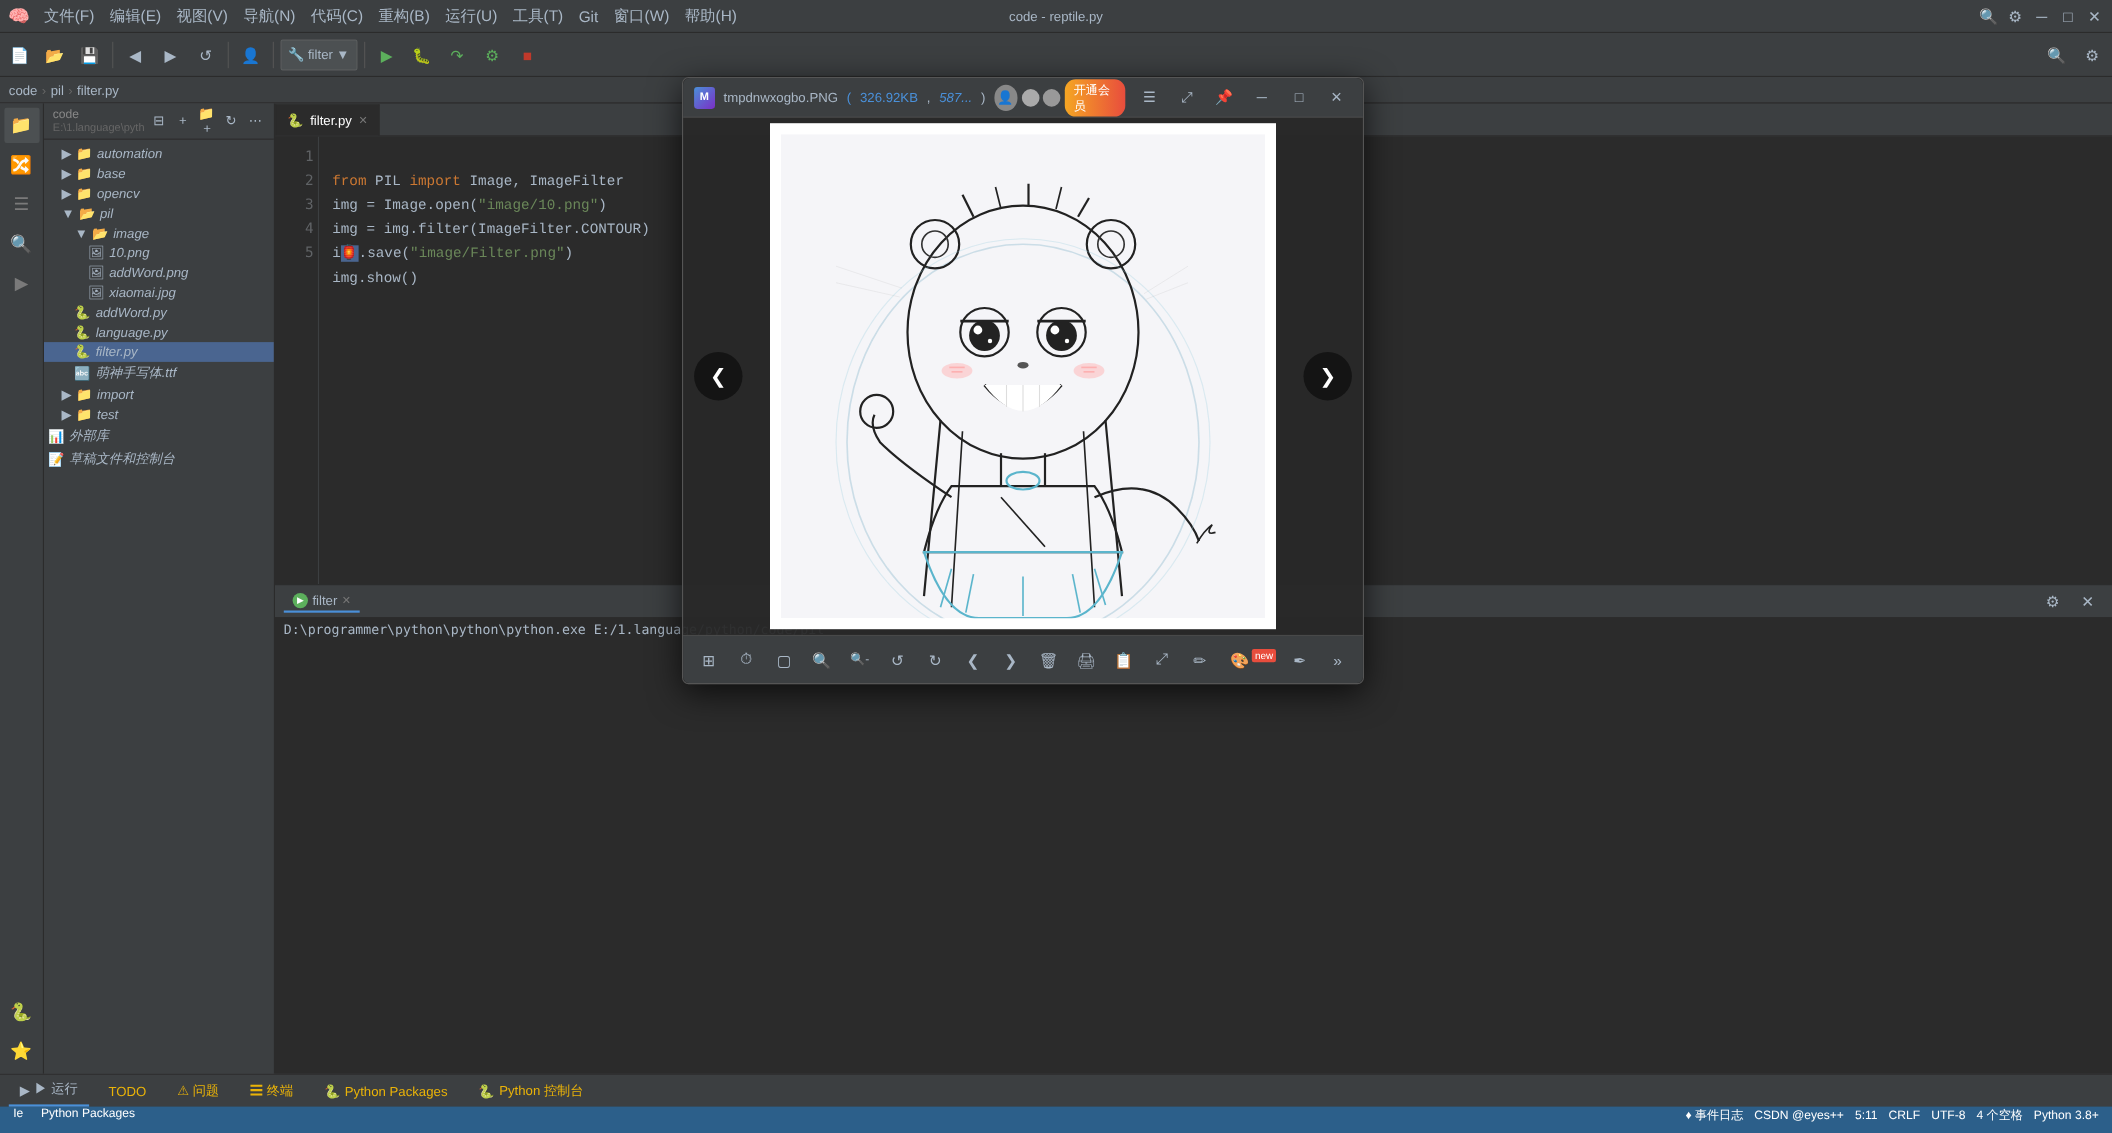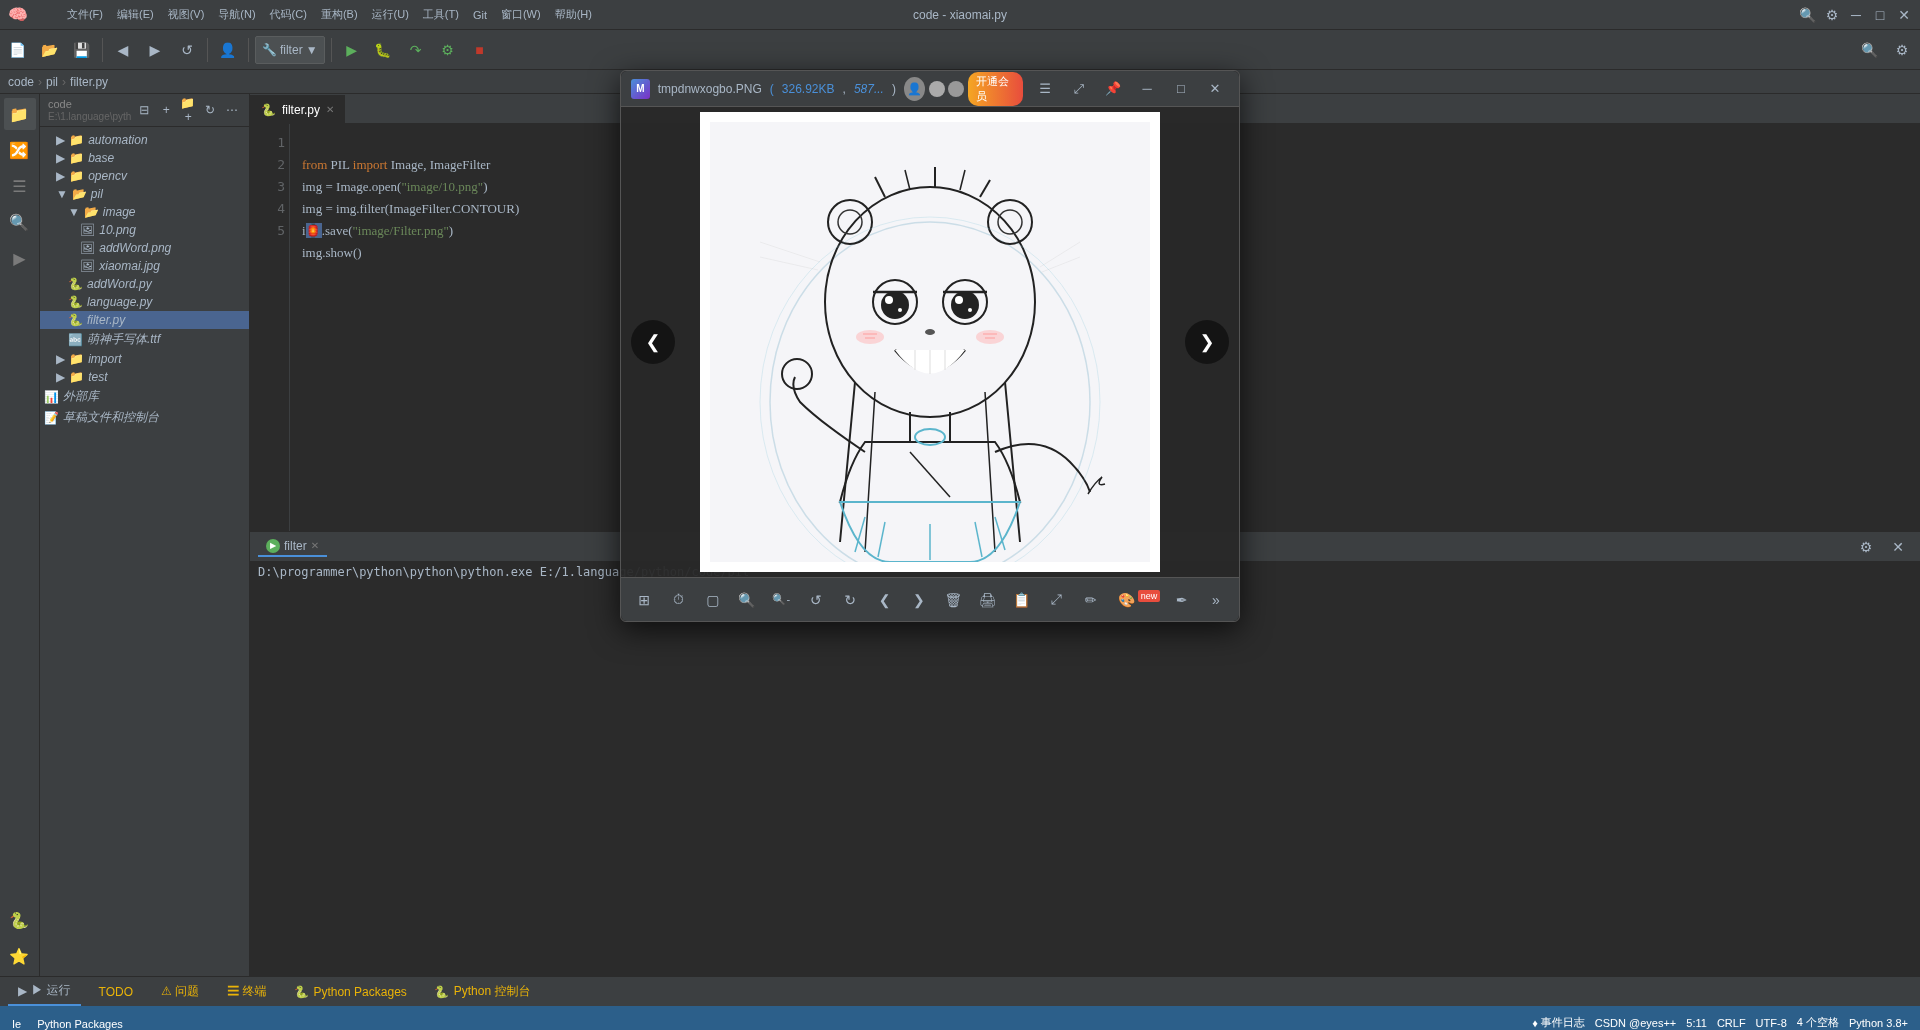--- a/index.html
+++ b/index.html
@@ -27,22 +27,21 @@
     }
     #title-bar-left {
       display: flex;
       align-items: center;
       gap: 6px;
     }
     #menu-bar {
       display: flex;
       align-items: center;
       gap: 2px;
-      font-size: 11px;
-      margin-left: 27px;
+      font-size: 14px;
     }
     .menu-item {
       padding: 2px 6px;
       cursor: pointer;
       color: #a9b7c6;
     }
     #title-center {
       position: absolute;
       left: 50%;
       transform: translateX(-50%);
@@ -258,21 +257,21 @@
       padding: 8px 4px;
       text-align: right;
       line-height: 1.7;
       border-right: 1px solid #3c3f41;
       user-select: none;
     }
     #code-content {
       flex: 1;
       padding: 8px 12px;
       font-size: 13px;
-      font-family: Liberation Serif, serif;
+      font-family: Liberation Mono, monospace;
       line-height: 1.7;
       color: #a9b7c6;
       white-space: pre;
       overflow: hidden;
     }
     .kw { color: #cc7832; }
     .str { color: #6a8759; }
     .bottom-tab {
       height: 28px;
       padding: 0 10px;
@@ -292,21 +291,21 @@
       font-size: 12px;
       color: #a9b7c6;
     }
 
     
     #status-bar {
       width: 100%;
       height: 24px;
       background: #2c5f8a;
       display: flex;
-      align-items: flex-end;
+      align-items: flex-start;
       padding: 0 8px;
       gap: 8px;
       font-size: 11px;
       color: #fff;
     }
     .status-item {
       display: flex;
       align-items: center;
       gap: 3px;
       cursor: pointer;
@@ -526,21 +525,21 @@
       <span class="menu-item">导航(N)</span>
       <span class="menu-item">代码(C)</span>
       <span class="menu-item">重构(B)</span>
       <span class="menu-item">运行(U)</span>
       <span class="menu-item">工具(T)</span>
       <span class="menu-item">Git</span>
       <span class="menu-item">窗口(W)</span>
       <span class="menu-item">帮助(H)</span>
     </div>
   </div>
-  <div id="title-center">code - xiaomai.py</div>
+  <div id="title-center">code - reptile.py</div>
   <div id="title-bar-right">
     <div class="title-btn">🔍</div>
     <div class="title-btn">⚙</div>
     <div class="title-btn">─</div>
     <div class="title-btn">□</div>
     <div class="title-btn close">✕</div>
   </div>
 </div>
 
 <div id="toolbar">

